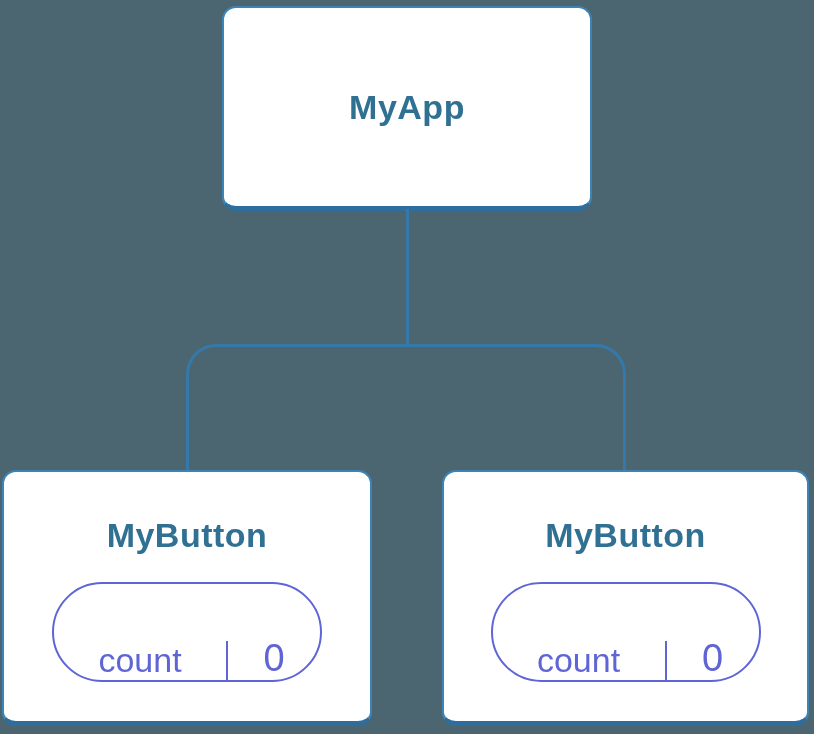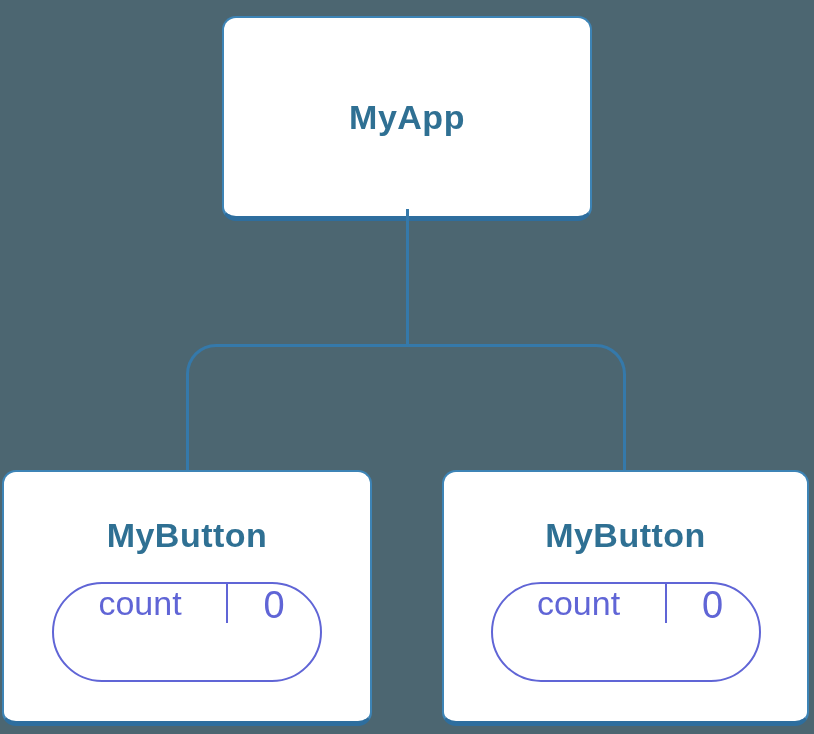--- a/index.html
+++ b/index.html
@@ -29,21 +29,21 @@
   .node-label {
     color: var(--node-label, #2f7093);
     font-size: 34px;
     font-weight: 600;
     letter-spacing: 0.5px;
     line-height: 46px;
     text-align: center;
   }
   #node-root {
     left: 222px;
-    top: 16px;
+    top: 6px;
     width: 370px;
     height: 205px;
   }
   #node-child-1 {
     left: 2px;
     top: 470px;
     width: 370px;
     height: 256px;
     gap: 24px;
   }
@@ -74,21 +74,21 @@
     border-right: 3px solid var(--connector, #3579aa);
     border-radius: 30px 30px 0 0;
   }
   .state-pill {
     width: 270px;
     height: 100px;
     box-sizing: border-box;
     border: 2.5px solid var(--state-accent, #6065d6);
     border-radius: 50px;
     display: flex;
-    align-items: flex-start;
+    align-items: flex-end;
     overflow: hidden;
     background: var(--node-fill, #ffffff);
   }
   .state-key {
     flex: 0 0 172px;
     display: flex;
     align-items: center;
     justify-content: center;
     color: var(--state-accent, #6065d6);
     font-size: 34px;

